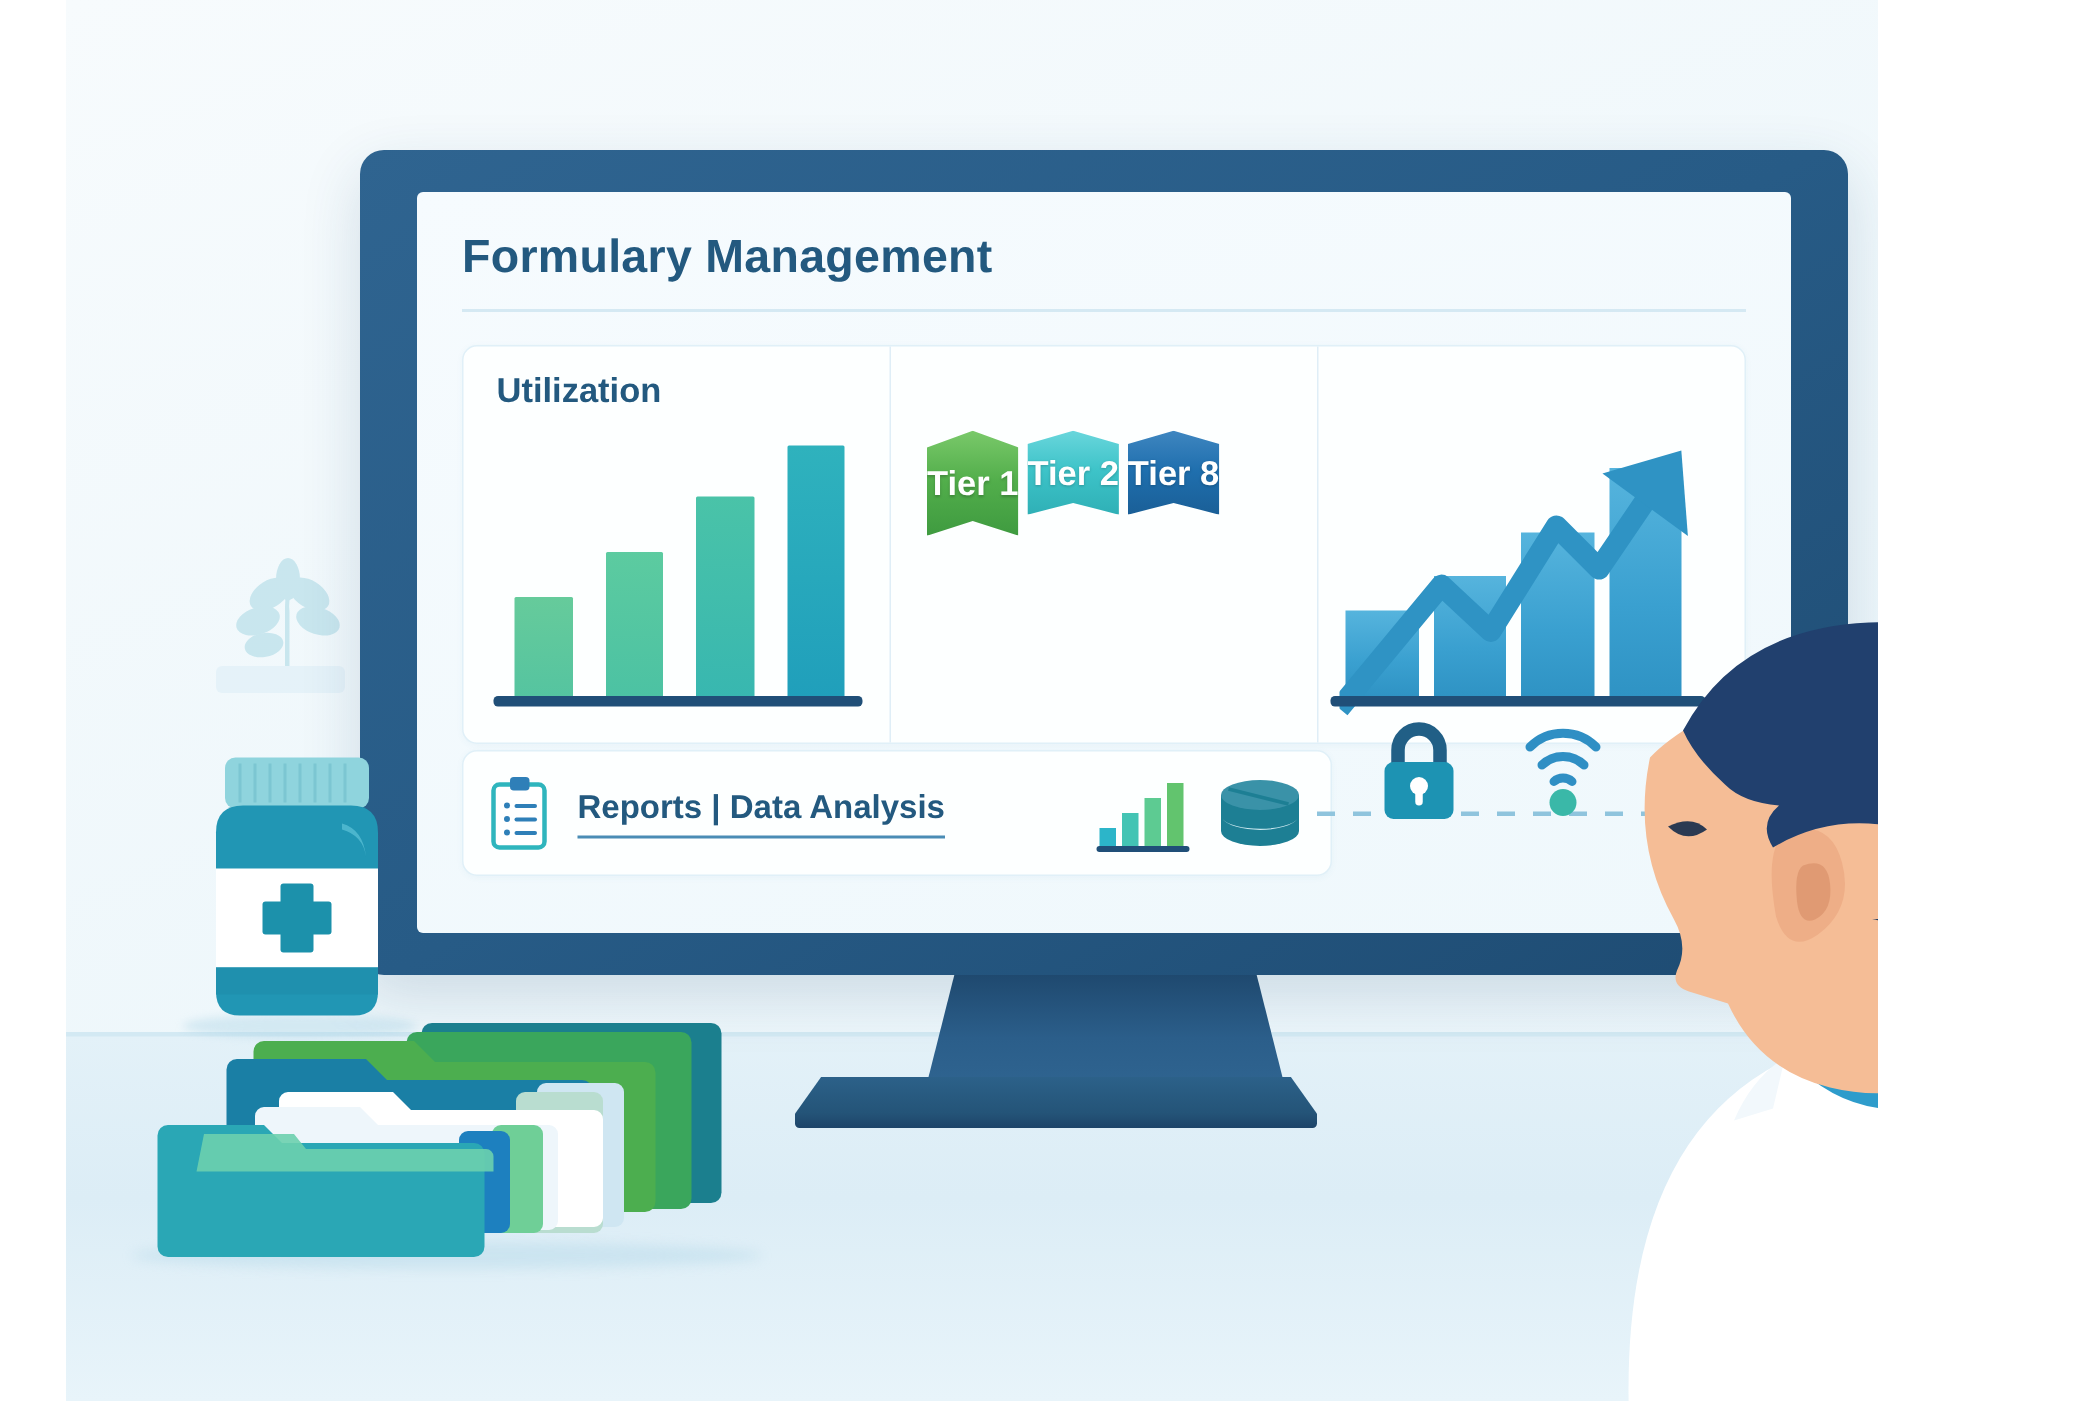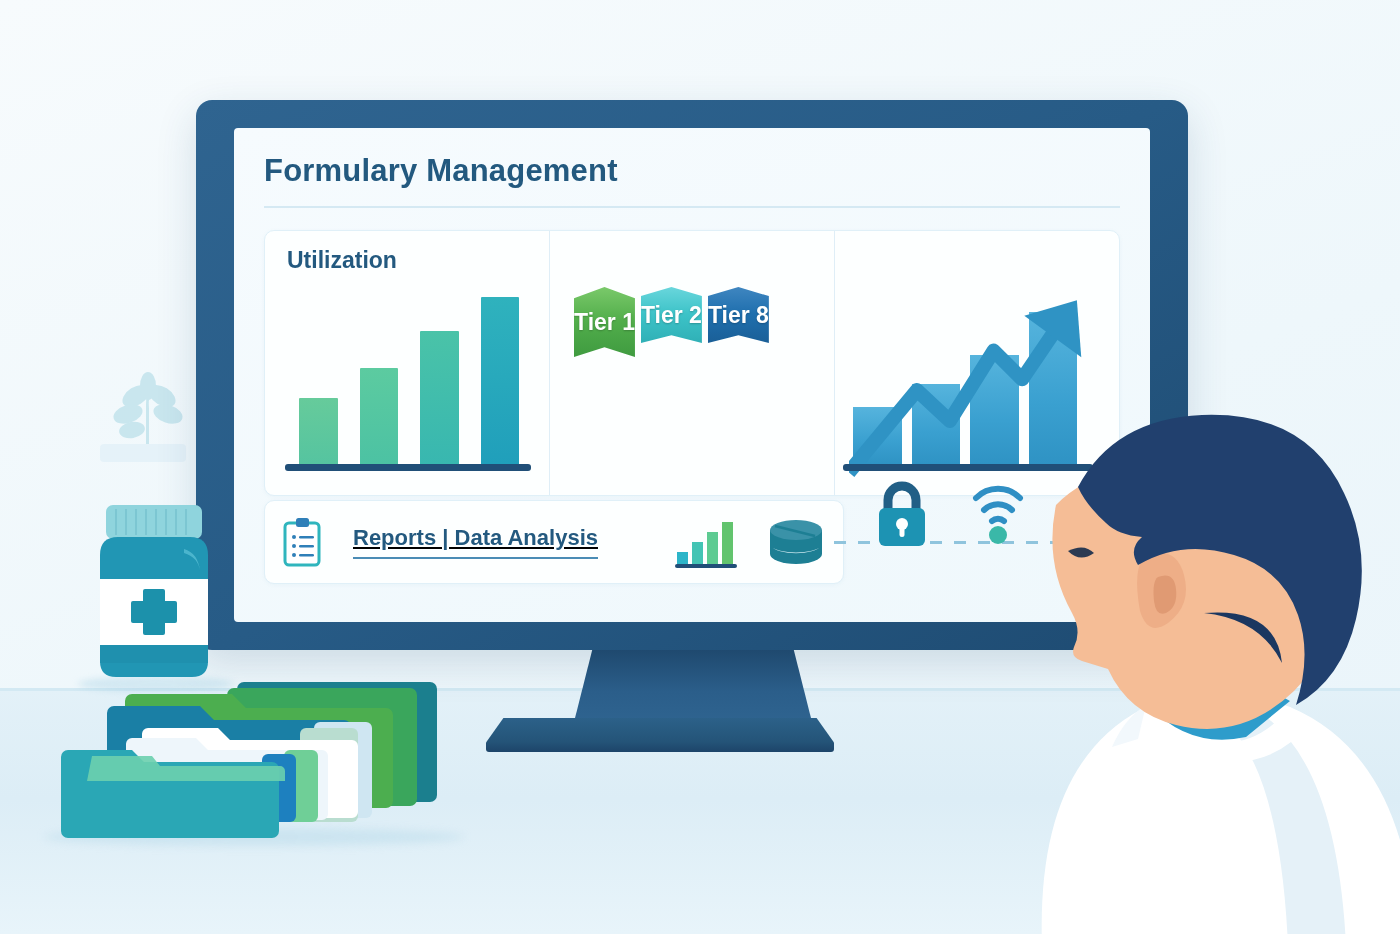--- a/index.html
+++ b/index.html
@@ -3,25 +3,26 @@
 <meta charset="utf-8">
 <title>Formulary Management Dashboard</title>
 <style>
   html, body {
     margin: 0;
     padding: 0;
     background: #ffffff;
   }
   #scene {
     position: relative;
-    width: 1400px;
+    width: 1208px;
     height: 934px;
     overflow: hidden;
     font-family: "Liberation Sans", sans-serif;
     background: linear-gradient(160deg, #f7fbfd 0%, #eef7fb 55%, #e9f4fa 100%);
+    margin-left: 44px;
   }
 
   
   .desk {
     position: absolute;
     left: 0; right: 0;
     top: 688px;
     height: 246px;
     background: linear-gradient(180deg, #e3f1f8 0%, #dcedf6 45%, #e8f4fa 100%);
   }
@@ -200,23 +201,22 @@
     top: 372px;
     width: 580px;
     height: 84px;
     background: #fdffff;
     border: 1px solid #e0f0f8;
     border-radius: 10px;
     display: flex;
     align-items: center;
     padding: 0 16px;
     box-sizing: border-box;
-    gap: 24px;
+    gap: 12px;
     box-shadow: 0 1px 4px rgba(60,130,170,.05);
-    text-decoration: underline;
   }
   .tb-icon { flex: none; display: flex; align-items: center; }
   .tb-label {
     font-size: 22px;
     font-weight: 700;
     color: #23597f;
     white-space: nowrap;
     padding-bottom: 6px;
     border-bottom: 2px solid #4a8cb5;
     margin-left: 4px;

